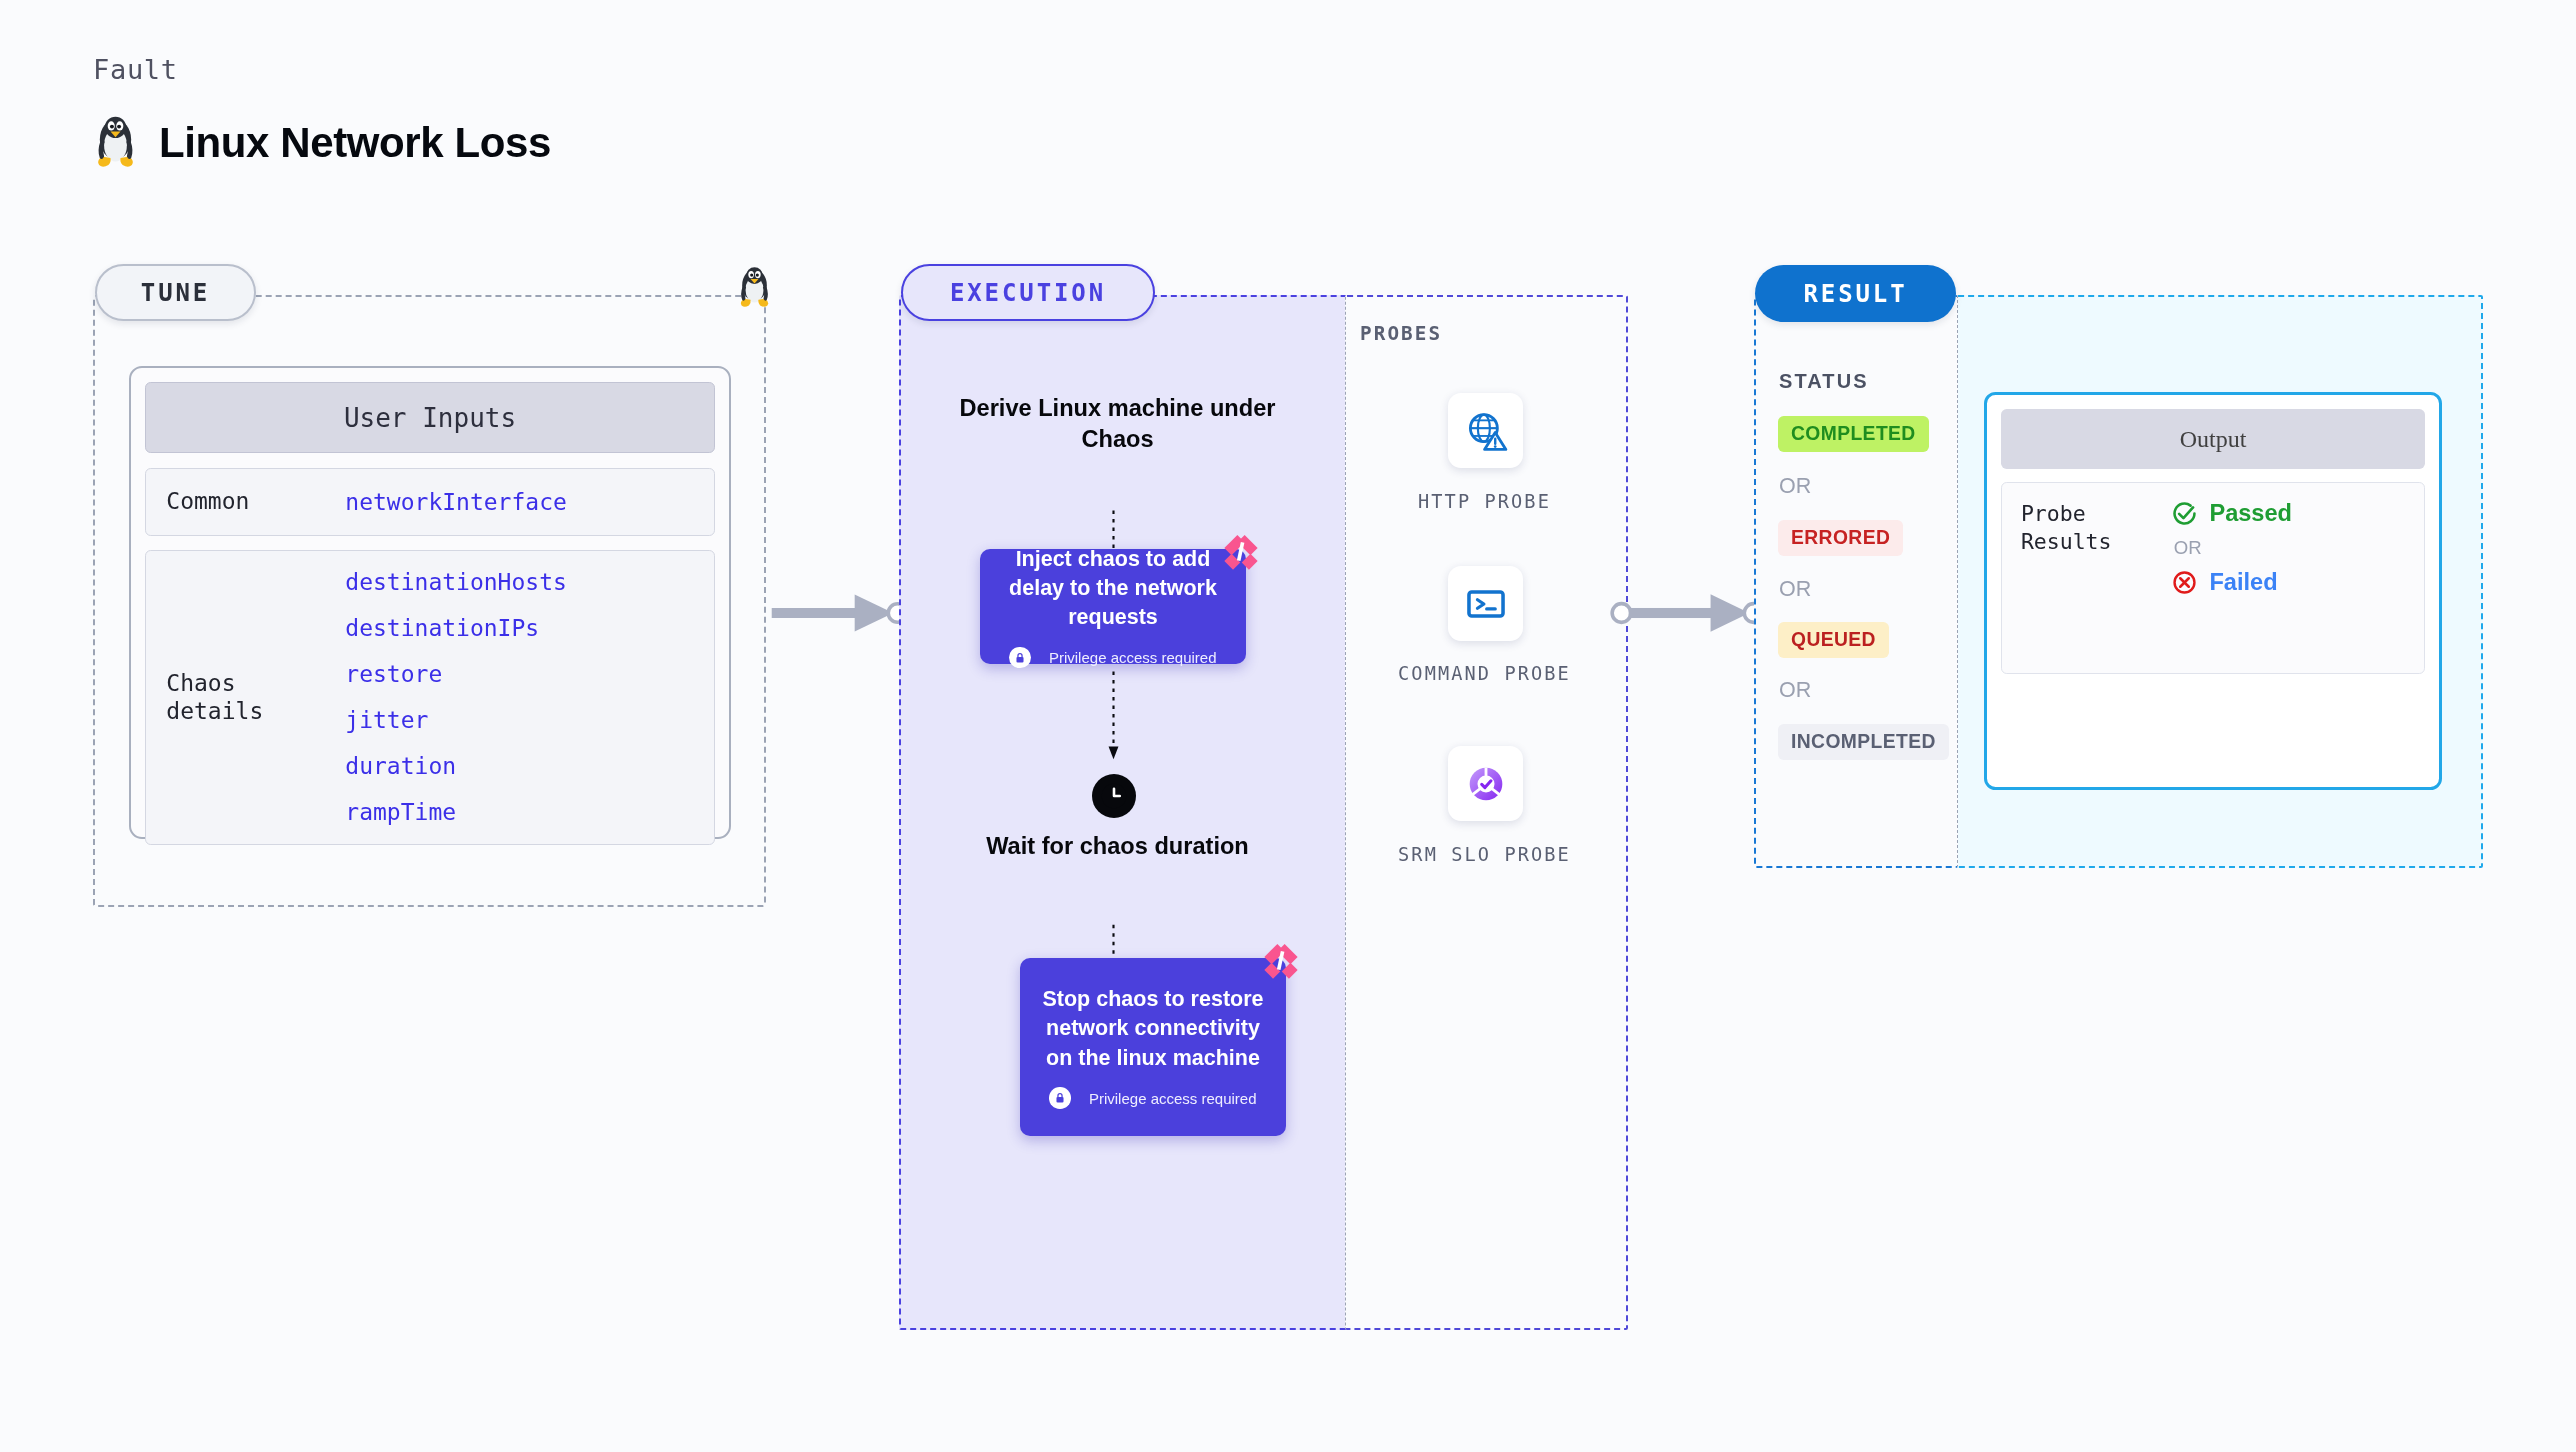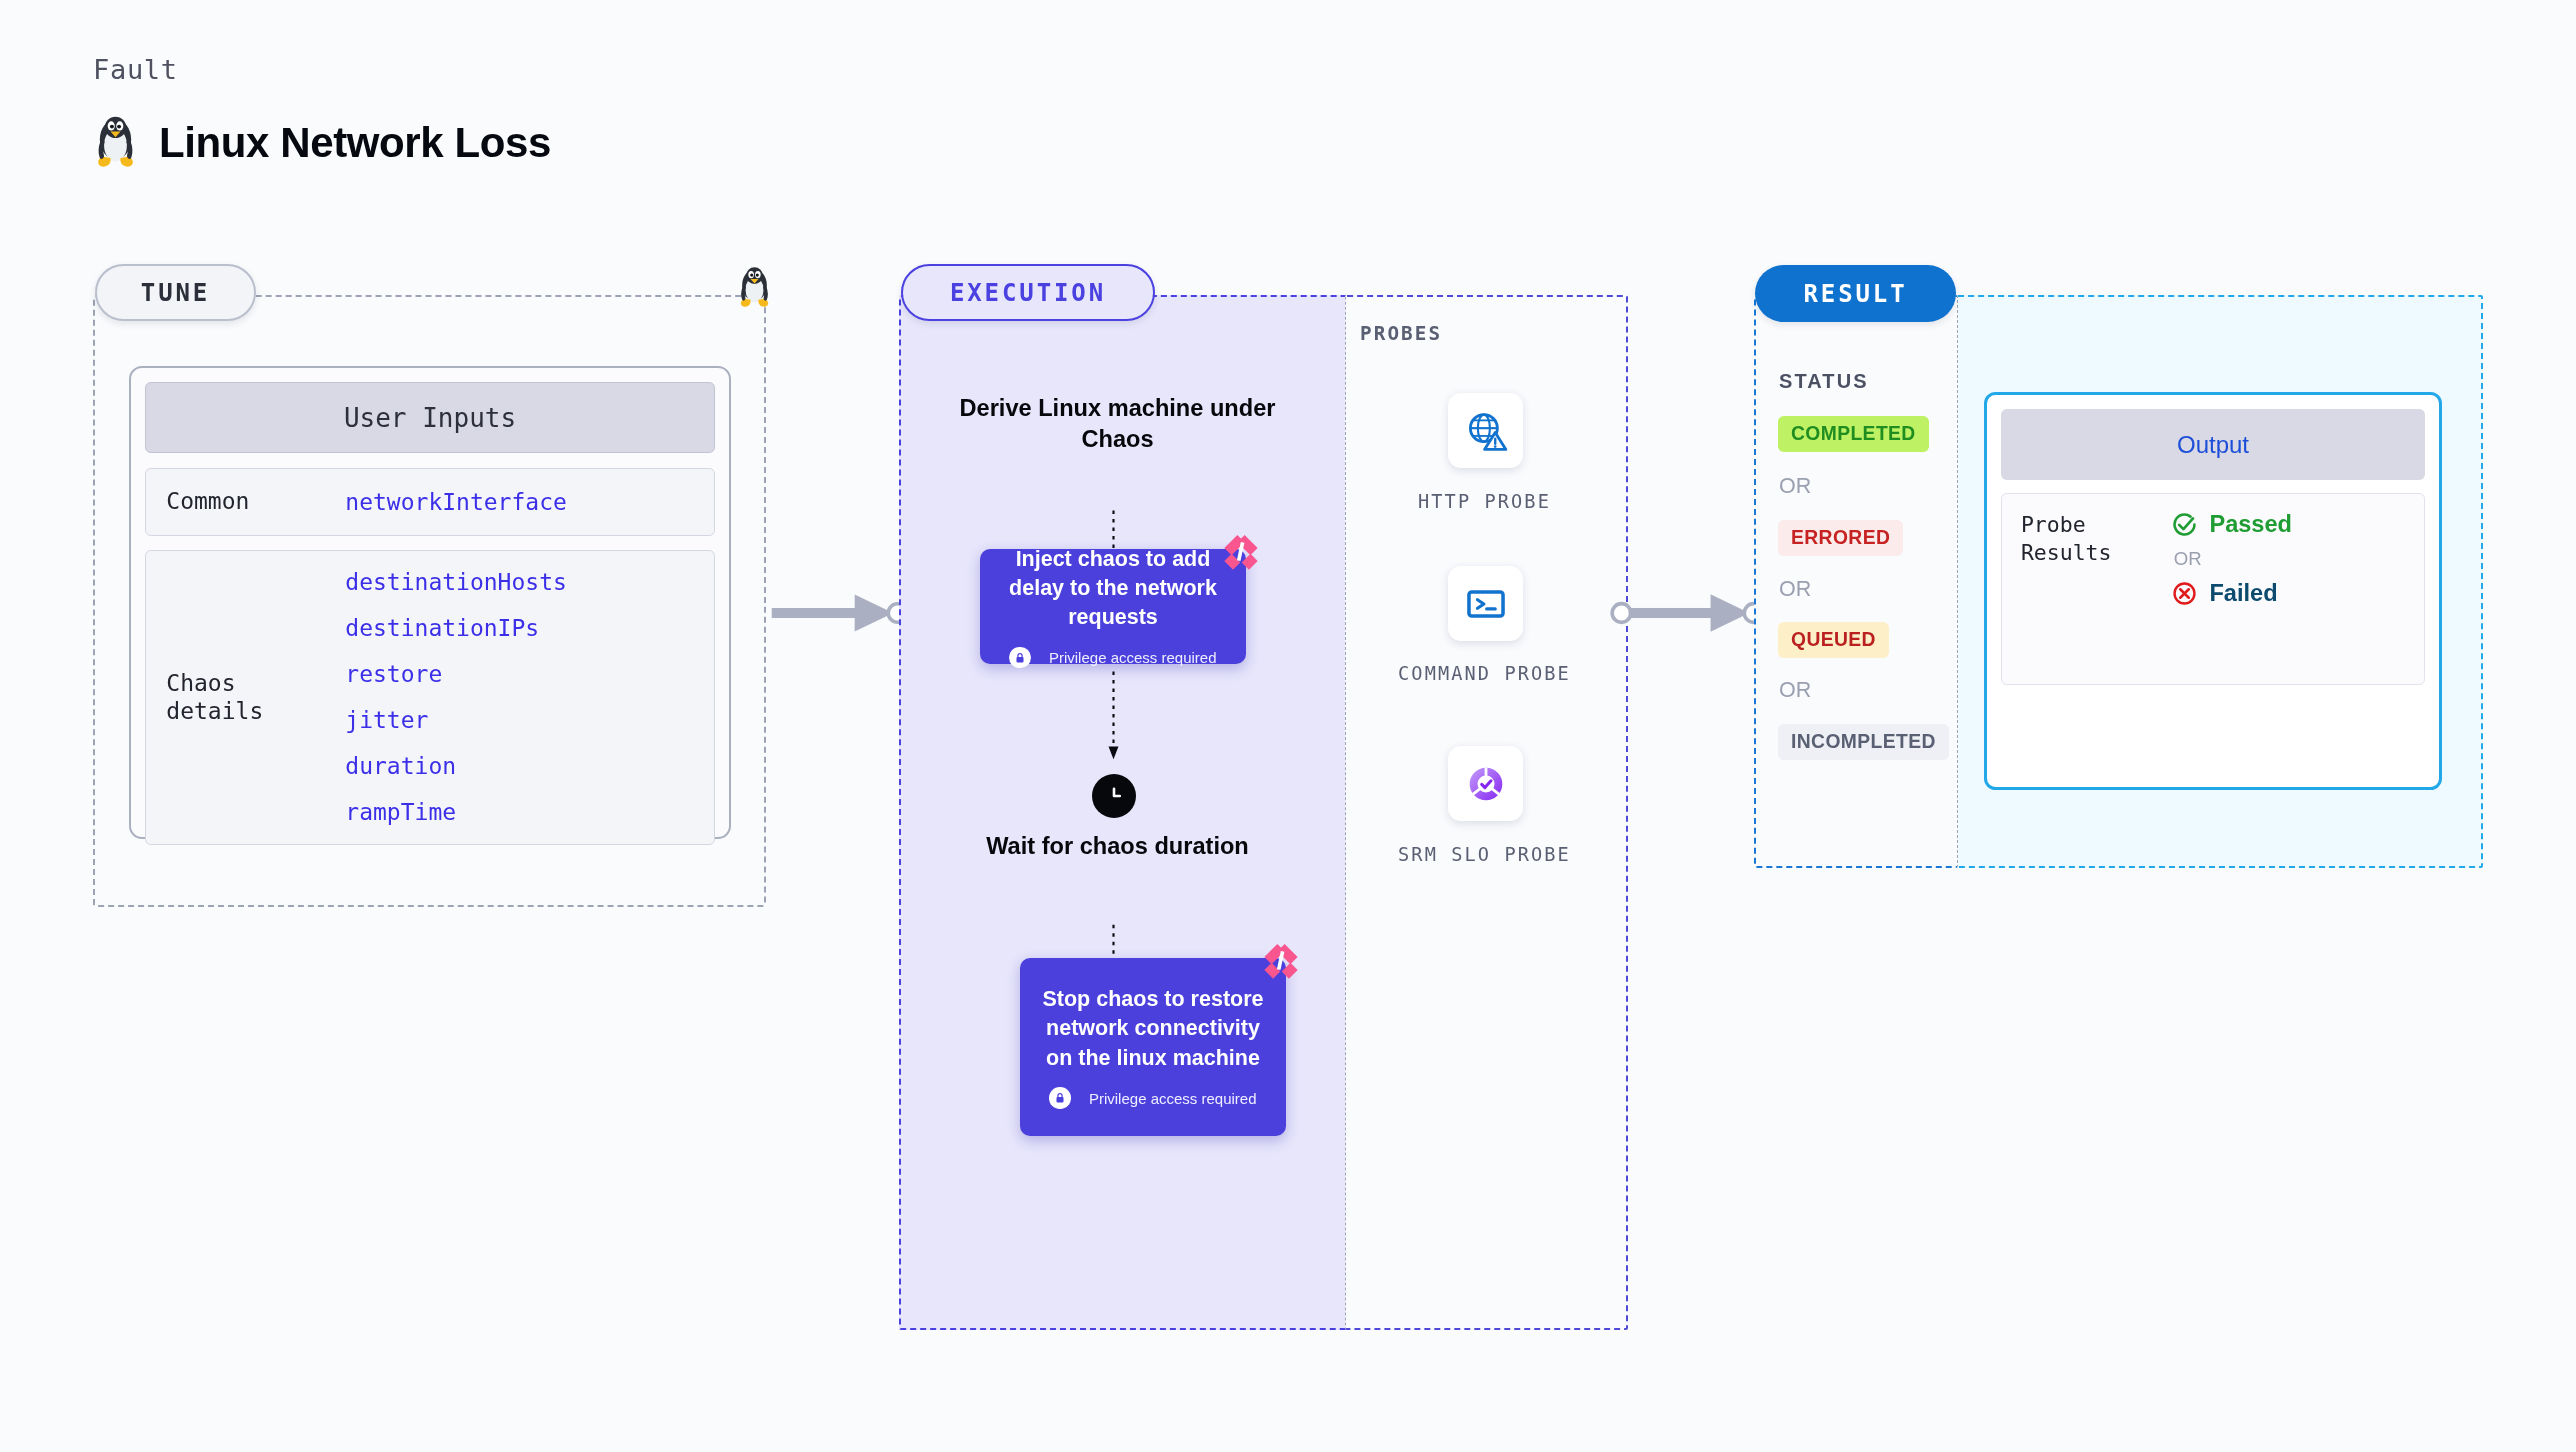--- a/index.html
+++ b/index.html
@@ -161,23 +161,23 @@
     position:absolute;left:1779px;font-size:21.5px;color:#9aa0b0;
     font-family:"Liberation Sans", sans-serif;
   }
 
   #output-card{
     position:absolute;left:1984px;top:392px;width:458px;height:398px;
     background:#fff;border:3.6px solid #22a7e8;border-radius:11.5px;
     box-sizing:border-box;padding:14.3px;
   }
   #output-header{
-    height:71px;background:#d8d9e4;border-radius:5.7px;
-    display:flex;align-items:center;justify-content:center;
-    font-family:Liberation Sans, sans-serif;font-size:24px;color:#1d4ed8;
+    height:60px;background:#d8d9e4;border-radius:5.7px;
+    display:flex;align-items:center;justify-content:center;
+    font-family:Liberation Serif, serif;font-size:24px;color:#404040;
   }
   .out-row{
     margin-top:13px;background:#fbfbfd;border:1.1px solid #e0e3ec;border-radius:5.7px;
     box-sizing:border-box;padding:17px 0 17px 18.6px;display:flex;align-items:flex-start;
   }
   .out-label{
     font-family:"DejaVu Sans Mono", monospace;font-size:21.5px;color:#22242e;
     width:150px;flex:none;line-height:1.3;
   }
   .out-metric{font-family:"DejaVu Sans Mono", monospace;font-size:21.5px;color:#4a41e0;}
@@ -423,21 +423,21 @@
       <div class="res-line" style="color:#1f9d33;">
         <span>
           <svg width="27" height="27" viewBox="0 0 38 38">
             <path d="M33 19 a14 14 0 1 1 -5.5 -11.1" fill="none" stroke="#1f9d33" stroke-width="3.6" stroke-linecap="round"></path>
             <path d="M11.5 19.5 L17.5 25.5 L31 10.5" fill="none" stroke="#1f9d33" stroke-width="3.8" stroke-linecap="round" stroke-linejoin="round"></path>
           </svg>
         </span>
         <span>Passed</span>
       </div>
       <div class="res-or">OR</div>
-      <div class="res-line" style="color:#0c4a6e;align-items:flex-end;">
+      <div class="res-line" style="color:#3b82f6;align-items:flex-end;">
         <span>
           <svg width="27" height="27" viewBox="0 0 38 38">
             <circle cx="19" cy="19" r="14" fill="none" stroke="#e01b1b" stroke-width="3.4"></circle>
             <path d="M13 13 L25 25 M25 13 L13 25" stroke="#e01b1b" stroke-width="3.6" stroke-linecap="round"></path>
           </svg>
         </span>
         <span>Failed</span>
       </div>
     </div>
   </div>

